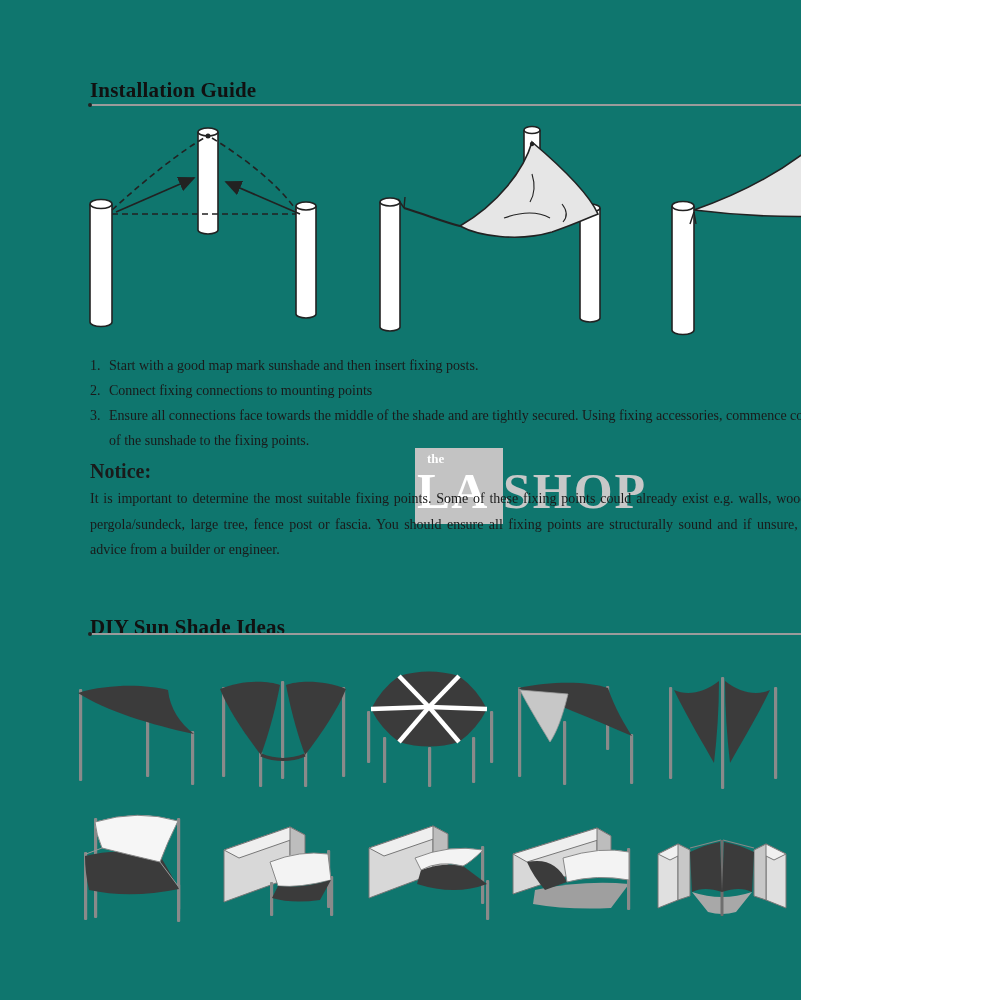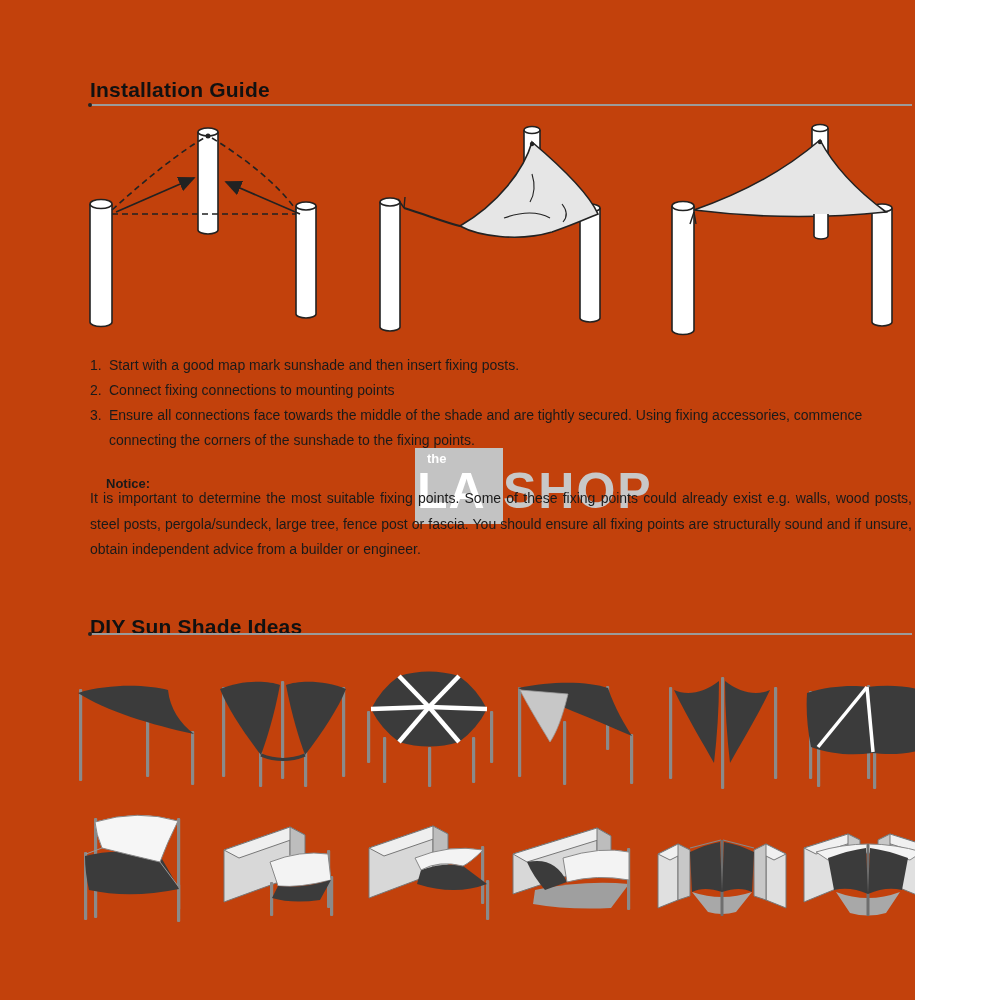--- a/index.html
+++ b/index.html
@@ -1,27 +1,27 @@
 <!DOCTYPE html>
 <html><head>
 <meta charset="utf-8">
 <style>
   html,body{margin:0;padding:0;background:#fff;}
-  .page{position:relative;width:915px;height:1000px;background:#c2410c;overflow:hidden;
-        font-family:Liberation Sans, sans-serif;color:#1a1a1a;}
+  .page{position:relative;width:801px;height:1000px;background:#0f766e;overflow:hidden;
+        font-family:Liberation Serif, serif;color:#1a1a1a;}
   .abs{position:absolute;}
   h2.sec-title{margin:0;font-size:21px;font-weight:bold;letter-spacing:.2px;color:#111;}
   .rule{height:2px;background:#9b9b9b;width:822px;}
   .rule .dot{position:absolute;left:-2px;top:-1px;width:4px;height:4px;background:#222;border-radius:50%;}
   .diagram-row{display:flex;justify-content:space-between;width:848px;}
   .steps{font-size:14px;line-height:25px;}
   .step{display:flex;}
   .step-num{flex:0 0 19px;}
   .step-text{flex:1;}
-  .notice-title{margin:16px;font-size:13px;font-weight:bold;}
+  .notice-title{margin:0;font-size:20px;font-weight:bold;}
   .notice-body{margin:0;font-size:14px;line-height:25.5px;text-align:justify;width:822px;
                position:relative;z-index:2;}
   .watermark{z-index:1;display:flex;align-items:flex-start;pointer-events:none;}
   .wm-box{position:relative;width:88px;height:76px;background:#c3c3c3;}
   .wm-the{position:absolute;left:12px;top:3px;color:#ffffff;font-size:13px;font-weight:bold;}
   .wm-la{position:absolute;left:2px;top:18px;color:#ffffff;font-size:50px;font-weight:bold;
          line-height:1;letter-spacing:1px;}
   .wm-shop{color:#c8c8c8;font-size:50px;font-weight:bold;line-height:1;letter-spacing:2px;
            margin-left:0;margin-top:18px;}
   .ideas-row{display:flex;justify-content:space-between;width:874px;}

